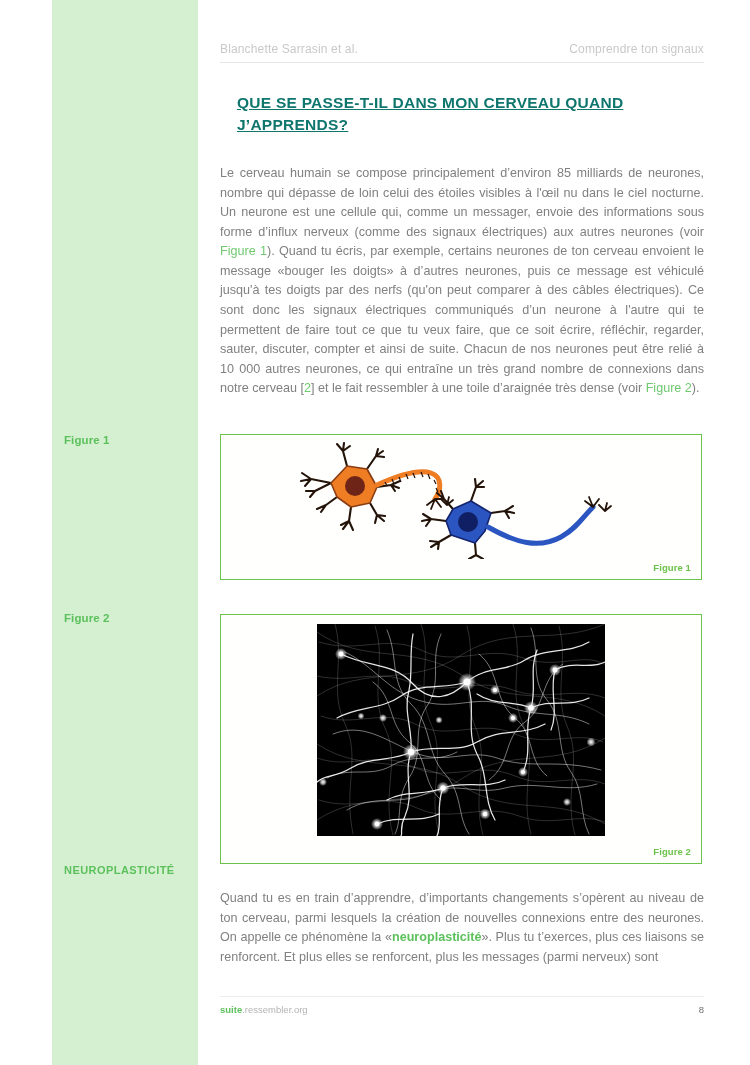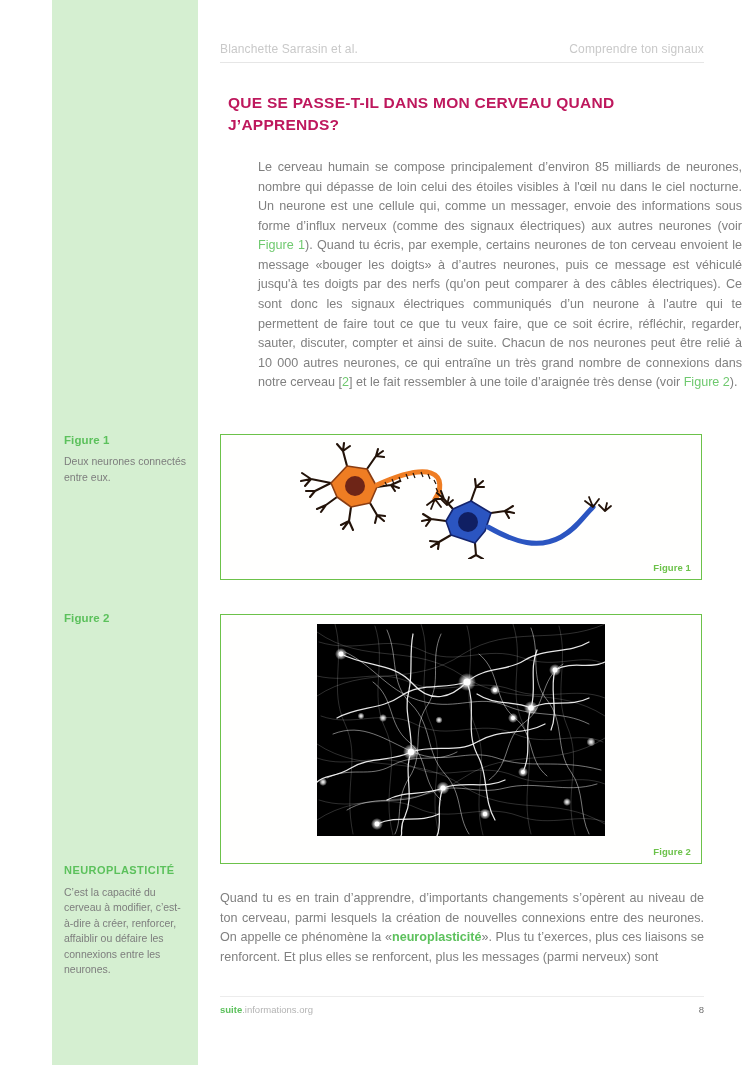--- a/index.html
+++ b/index.html
@@ -71,43 +71,44 @@
     left: 220px;
     top: 62px;
     width: 484px;
     height: 1px;
     background: #e6e6e6;
   }
 
   
   .page-title {
     position: absolute;
-    left: 228px;
+    left: 237px;
     top: 92px;
     width: 470px;
     margin: 0;
-    color: #be185d;
+    color: #0f766e;
     font-size: 15.5px;
     font-weight: bold;
     line-height: 1.42;
     letter-spacing: 0.25px;
+    text-decoration: underline;
   }
 
   
   .body-text {
     position: absolute;
     left: 220px;
     width: 484px;
     margin: 0;
     color: #808080;
     font-size: 12.6px;
     line-height: 1.555;
     text-align: justify;
   }
-  #para-1 { top: 158px; margin-left: 38px; }
+  #para-1 { top: 164px; }
   #para-2 { top: 889px; }
   .ref-link { color: #6fc96f; }
   .gloss-term { color: #5cc15c; font-weight: bold; }
 
   
   .figure-box {
     position: absolute;
     left: 220px;
     width: 482px;
     border: 1.5px solid #6cc24a;
@@ -172,30 +173,28 @@
   .brand-domain { color: #b4b4b4; }
   .page-number { color: #6e6e6e; font-size: 9.5px; }
 </style>
 </head>
 <body>
 
 <div class="side-band"></div>
 
 <div class="side-note" id="note-fig1">
   <p class="side-note-title">Figure 1</p>
-  <p class="side-note-body">Deux neurones connectés entre eux.</p>
 </div>
 
 <div class="side-note" id="note-fig2">
   <p class="side-note-title">Figure 2</p>
 </div>
 
 <div class="side-note" id="note-gloss">
   <p class="side-note-title caps">NEUROPLASTICITÉ</p>
-  <p class="side-note-body">C’est la capacité du cerveau à modifier, c’est-à-dire à créer, renforcer, affaiblir ou défaire les connexions entre les neurones.</p>
 </div>
 
 <div class="runhead">
   <span>Blanchette Sarrasin et al.</span>
   <span>Comprendre ton signaux</span>
 </div>
 <div class="runhead-rule"></div>
 
 <h1 class="page-title">QUE SE PASSE-T-IL DANS MON CERVEAU QUAND J’APPRENDS?</h1>
 
@@ -351,16 +350,16 @@
   <span class="figure-tag">Figure 2</span>
 </div>
 
 <p class="body-text" id="para-2">
   <span>Quand tu es en train d’apprendre, d’importants changements s’opèrent au niveau de ton cerveau, parmi lesquels la création de nouvelles connexions entre des neurones. On appelle ce phénomène la «</span><span class="gloss-term">neuroplasticité</span><span>». Plus tu t’exerces, plus ces liaisons se renforcent. Et plus elles se renforcent, plus les messages (parmi nerveux) sont</span>
 </p>
 
 <div class="footer-rule"></div>
 <div class="footer">
   <span>
-    <span class="brand-kids">suite</span><span class="brand-domain">.informations.org</span>
+    <span class="brand-kids">suite</span><span class="brand-domain">.ressembler.org</span>
   </span>
   <span class="page-number">8</span>
 </div>
 
 </body></html>

